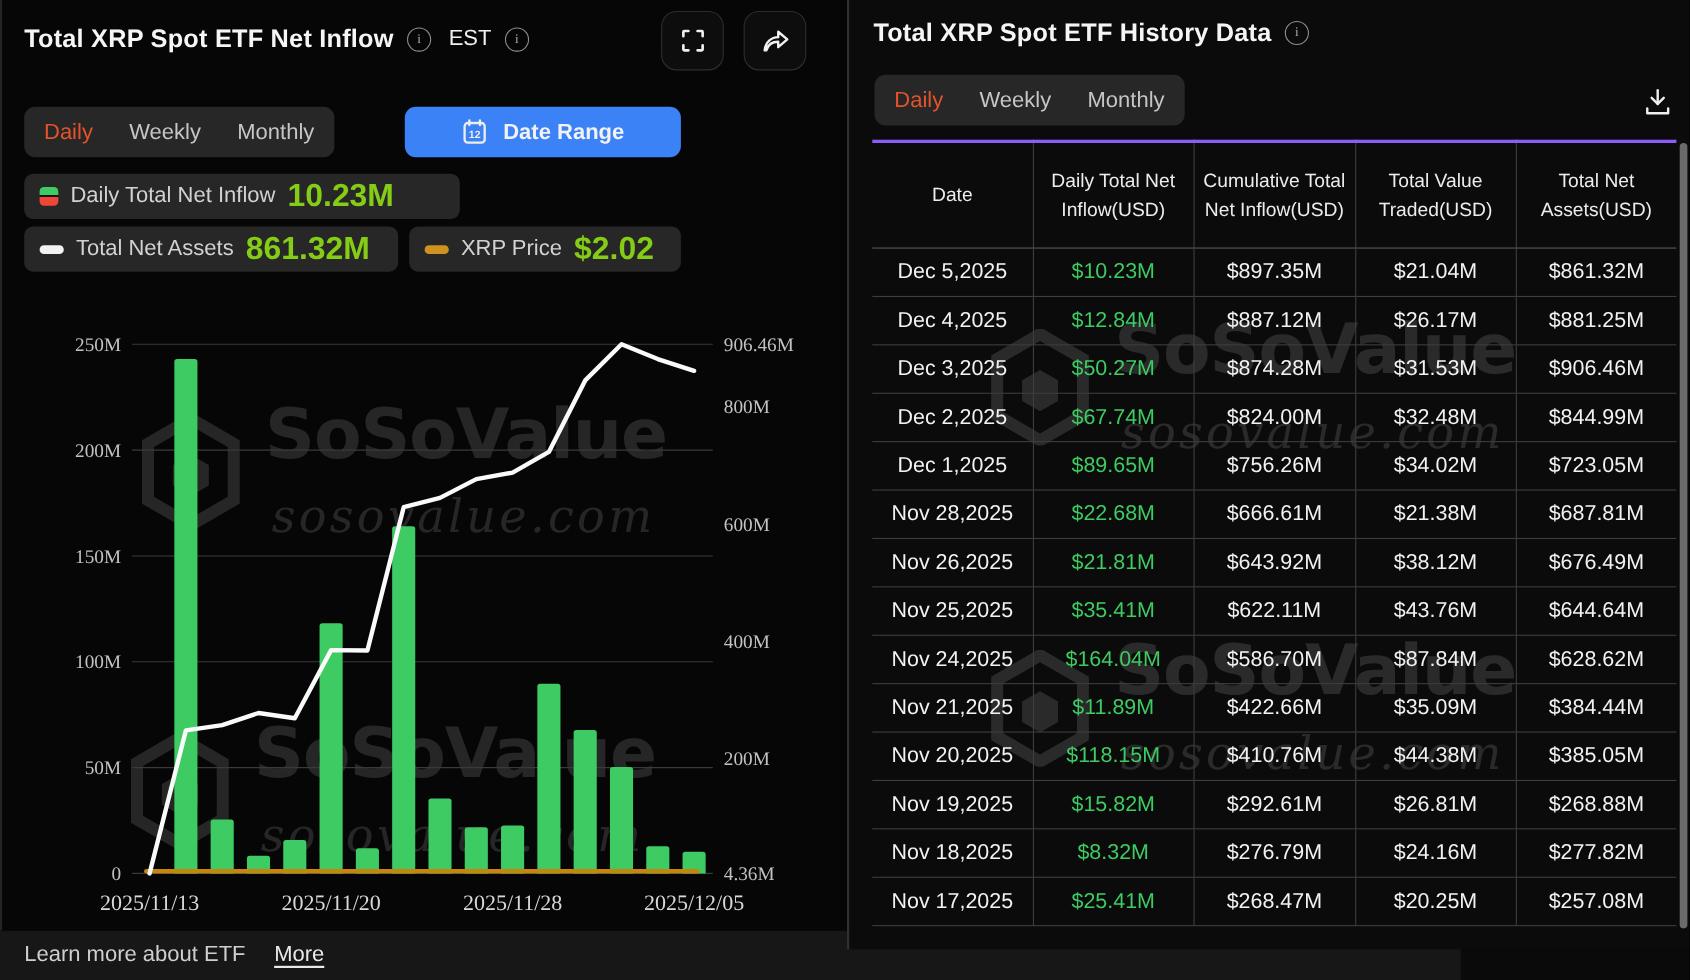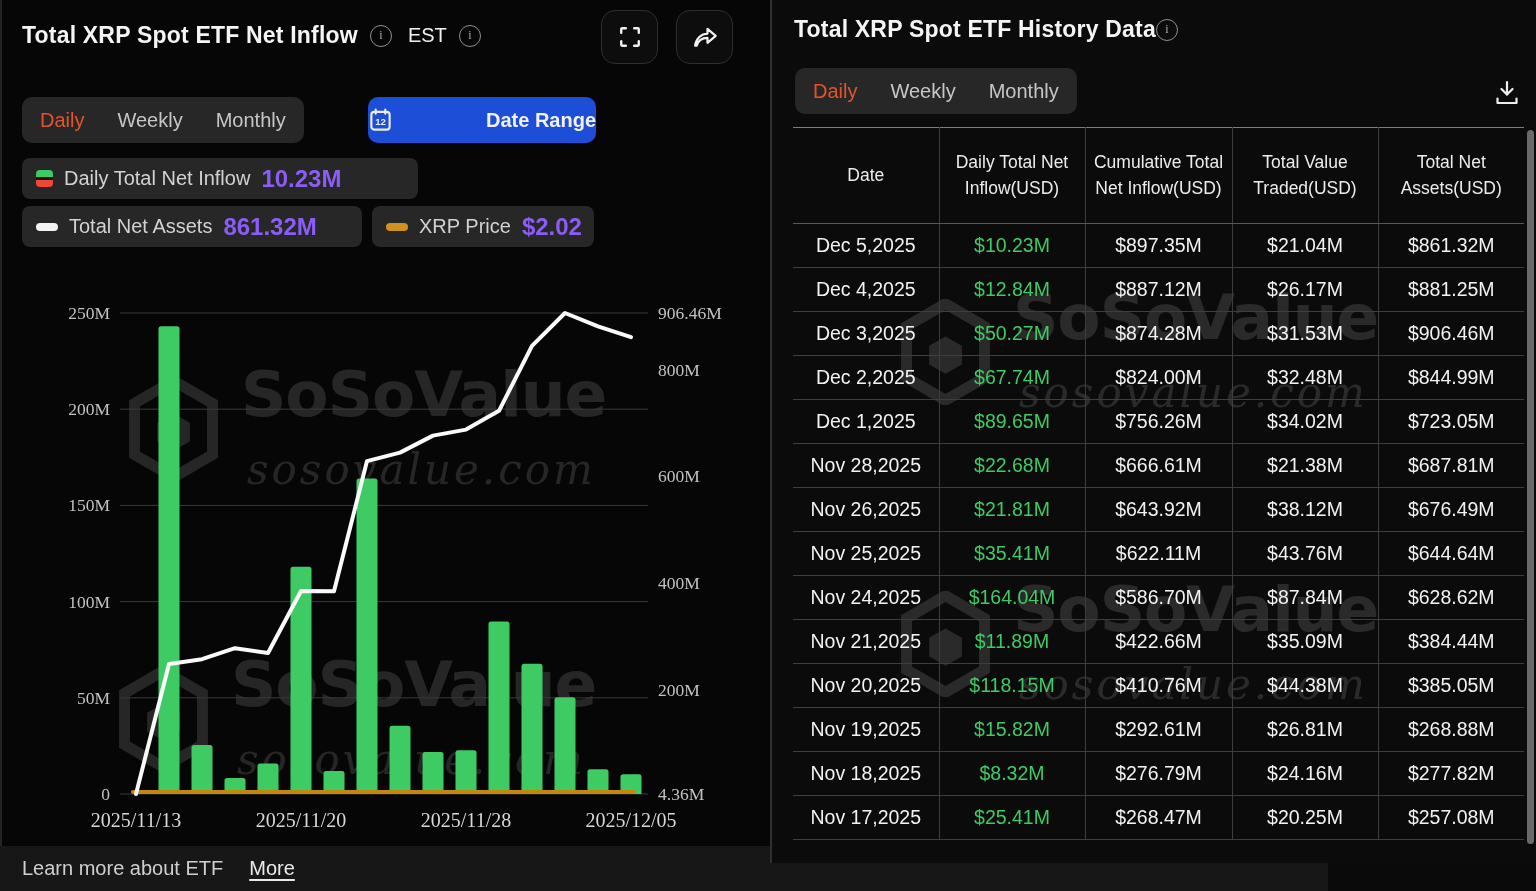--- a/index.html
+++ b/index.html
@@ -29,32 +29,32 @@
             background:#0d0d0d;display:flex;align-items:center;justify-content:center;box-sizing:border-box;
             cursor:pointer;z-index:5;}
   #btn-expand{left:601px;} #btn-share{left:676px;}
 
   
   .tab-group{position:absolute;height:46px;background:#272727;border-radius:10px;
              display:flex;align-items:center;gap:33px;padding:0 18px;z-index:5;}
   .lp-tabs{left:22px;top:97px;}
   .tab{font-size:20px;color:#c6c6c6;cursor:pointer;white-space:nowrap;}
   .tab.active{color:#e5532c;}
-  .date-range{position:absolute;left:368px;top:97px;width:228px;height:46px;background:#1d4ed8;border-radius:10px;
-              display:flex;align-items:center;justify-content:space-between;gap:13px;cursor:pointer;z-index:5;}
+  .date-range{position:absolute;left:368px;top:97px;width:251px;height:46px;background:#3b82f6;border-radius:10px;
+              display:flex;align-items:center;justify-content:center;gap:13px;cursor:pointer;z-index:5;}
   .date-range-label{font-size:20px;font-weight:700;color:#f2f2f2;}
 
   
   .legend-chip{position:absolute;height:41px;background:#272727;border-radius:8px;
                display:flex;align-items:center;gap:11px;padding:0 14px;box-sizing:border-box;cursor:pointer;z-index:5;}
   #chip-inflow{left:22px;top:158px;width:396px;}
   #chip-assets{left:22px;top:206px;width:340px;}
-  #chip-price{left:372px;top:206px;width:222px;}
+  #chip-price{left:372px;top:206px;width:247px;}
   .chip-label{font-size:20px;color:#d2d2d2;white-space:nowrap;text-align:right;}
-  .chip-value{font-size:24px;font-weight:700;color:#8b5cf6;white-space:nowrap;}
+  .chip-value{font-size:29px;font-weight:700;color:#84cc16;white-space:nowrap;}
   .ic-inflow{width:17px;height:17px;border-radius:4px;flex:none;
              background:linear-gradient(180deg,#3ecb63 0 44%,#161616 44% 56%,#ef4637 56% 100%);}
   .ic-dash{width:22px;height:8px;border-radius:4px;flex:none;}
   .ic-dash.white{background:#f2f2f2;}
   .ic-dash.amber{background:#cf9220;}
 
   
   #chart-svg{position:absolute;left:0;top:0;z-index:2;pointer-events:none;}
 
   
@@ -63,26 +63,26 @@
   .wm-logo{width:95px;height:106px;flex:none;}
   .wm-name{font-family:"DejaVu Sans",sans-serif;font-size:63px;font-weight:700;letter-spacing:-1px;line-height:1.02;}
   .wm-domain{font-family:"DejaVu Serif",serif;font-style:italic;font-size:42px;letter-spacing:3px;
              margin-top:18px;margin-left:6px;}
   #wm1{left:126px;top:363px;}
   #wm2{left:116px;top:653px;}
   #wm3{left:126px;top:286px;}
   #wm4{left:126px;top:578px;}
 
   
-  .rp-title-row{position:absolute;left:22px;top:16px;display:flex;align-items:center;gap:0;z-index:5;}
+  .rp-title-row{position:absolute;left:22px;top:16px;display:flex;align-items:center;gap:12px;z-index:5;}
   .rp-tabs{left:23px;top:68px;}
   .download-btn{position:absolute;left:716px;top:74px;width:38px;height:38px;display:flex;align-items:center;
                 justify-content:center;cursor:pointer;z-index:5;}
   .table-wrap{position:absolute;left:21px;top:127px;width:731px;z-index:2;}
-  table.history{width:731px;border-collapse:collapse;table-layout:fixed;border-top:1px solid #8b5cf6;}
+  table.history{width:731px;border-collapse:collapse;table-layout:fixed;border-top:3px solid #8b5cf6;}
   table.history th{height:95px;border-bottom:1px solid #585858;border-right:1px solid #3e3e3e;
                    font-size:17.5px;font-weight:400;color:#ececec;padding:0 6px;line-height:1.45;
                    text-align:center;vertical-align:middle;}
   table.history th:last-child{border-right:none;margin-left:16px;}
   table.history td{height:43px;border-bottom:1px solid #3e3e3e;border-right:1px solid #3e3e3e;
                    font-size:19.5px;color:#f2f2f2;text-align:center;vertical-align:middle;padding:0 4px;
                    white-space:nowrap;}
   table.history td:last-child{border-right:none;}
   table.history td.green{color:#3ecb63;}
   .scroll-thumb{position:absolute;left:755px;top:130px;width:7px;height:714px;border-radius:4px;

